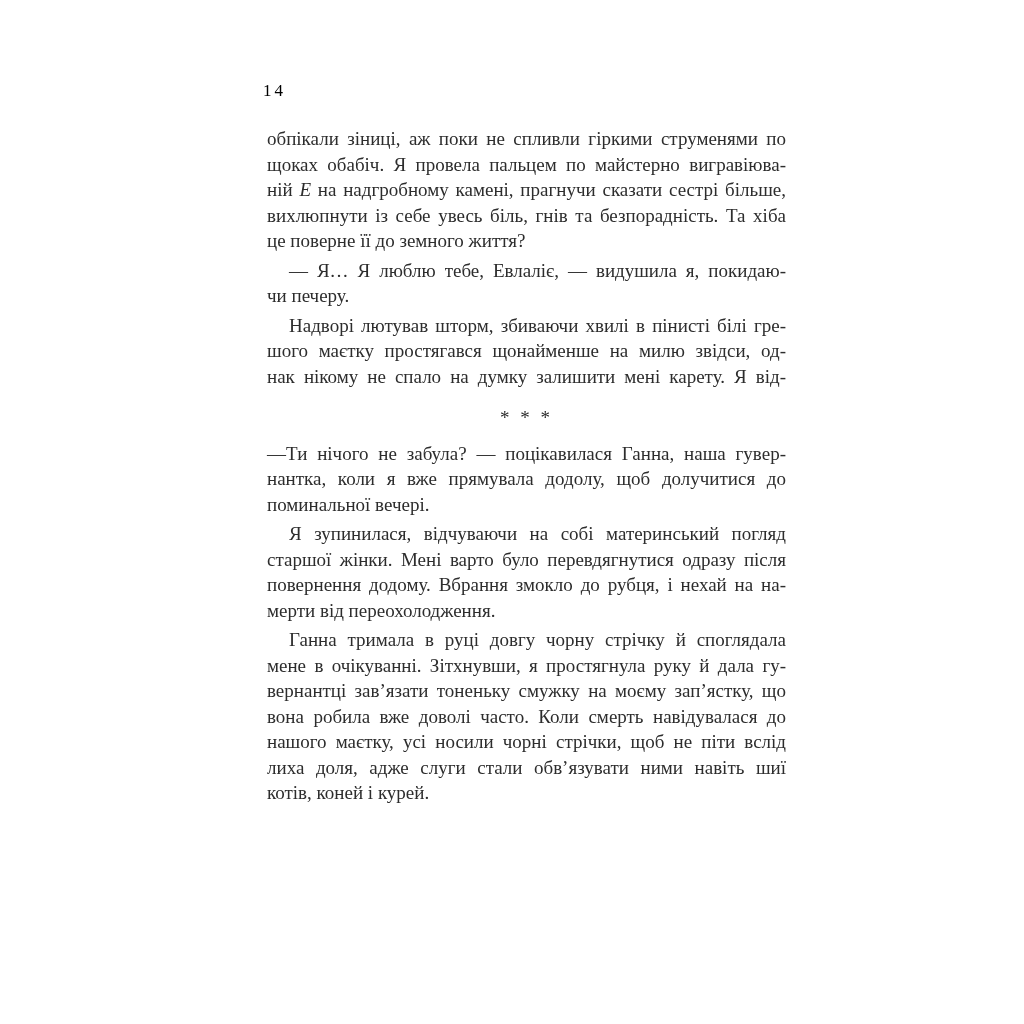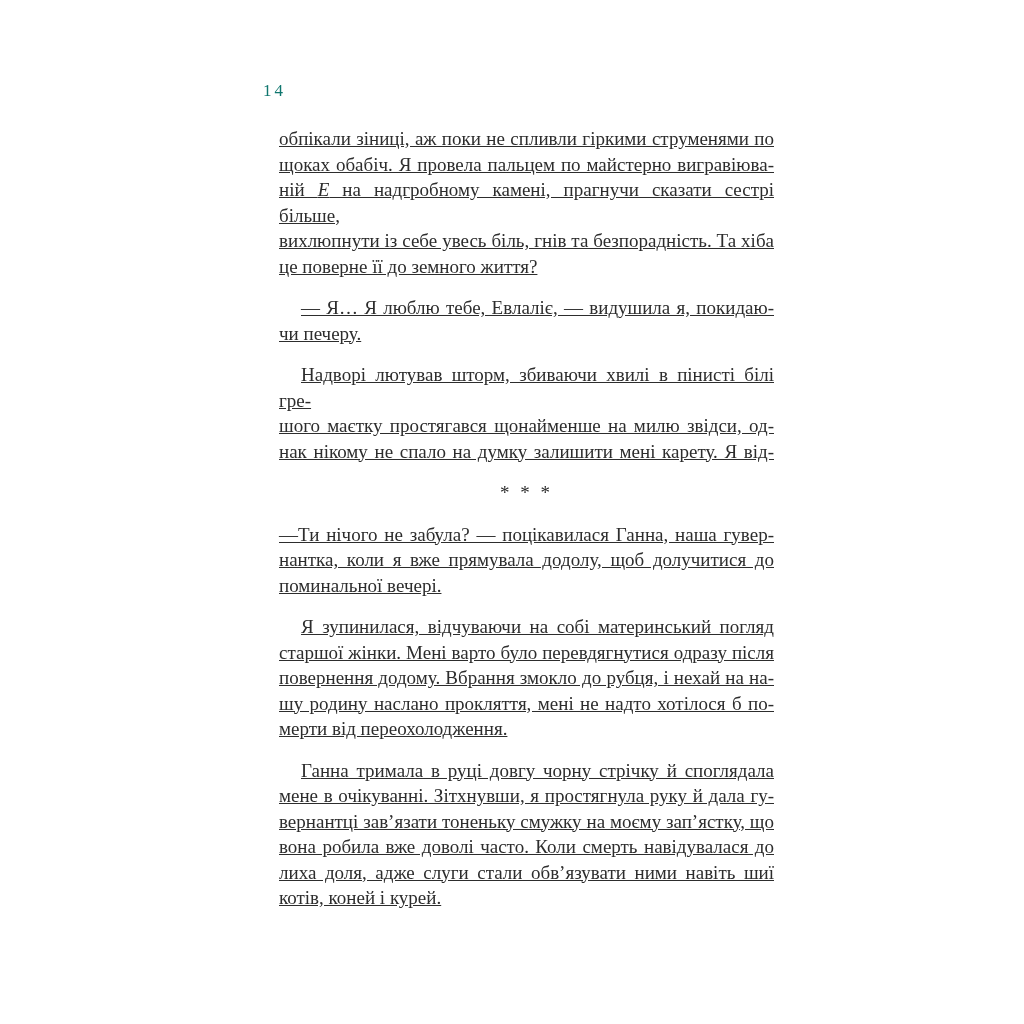--- a/index.html
+++ b/index.html
@@ -18,29 +18,28 @@
     position: absolute;
     left: 263px;
     top: 82px;
     width: 527px;
     color: #2d2d2d;
   }
   .page-number {
     font-size: 17px;
     line-height: 17px;
     letter-spacing: 3px;
-    color: #0f766e;
+    color: #000000;
     margin-bottom: 27px;
   }
   .text-block {
     font-size: 19px;
   }
   .paragraph {
-    margin: 16px;
-    text-decoration: underline;
+    margin: 4px;
   }
   .line {
     line-height: 25.5px;
     text-align: justify;
     text-align-last: justify;
     white-space: normal;
   }
   .line.last {
     text-align-last: left;
   }
@@ -85,25 +84,25 @@
       <div class="separator">* * *</div>
       <div class="paragraph">
         <div class="line">—Ти нічого не забула? — поцікавилася Ганна, наша гувер-</div>
         <div class="line">нантка, коли я вже прямувала додолу, щоб долучитися до</div>
         <div class="line last">поминальної вечері.</div>
       </div>
       <div class="paragraph">
         <div class="line indent">Я зупинилася, відчуваючи на собі материнський погляд</div>
         <div class="line">старшої жінки. Мені варто було перевдягнутися одразу після</div>
         <div class="line">повернення додому. Вбрання змокло до рубця, і нехай на на-</div>
-        <div class="line">шу родину наслано прокляття, мені не надто хотілося б по-</div>
         <div class="line last">мерти від переохолодження.</div>
       </div>
       <div class="paragraph">
         <div class="line indent">Ганна тримала в руці довгу чорну стрічку й споглядала</div>
         <div class="line">мене в очікуванні. Зітхнувши, я простягнула руку й дала гу-</div>
         <div class="line">вернантці зав’язати тоненьку смужку на моєму зап’ястку, що</div>
         <div class="line">вона робила вже доволі часто. Коли смерть навідувалася до</div>
+        <div class="line">нашого маєтку, усі носили чорні стрічки, щоб не піти вслід</div>
         <div class="line">лиха доля, адже слуги стали обв’язувати ними навіть шиї</div>
         <div class="line last">котів, коней і курей.</div>
       </div>
     </div>
 </div>
 
 </body></html>

